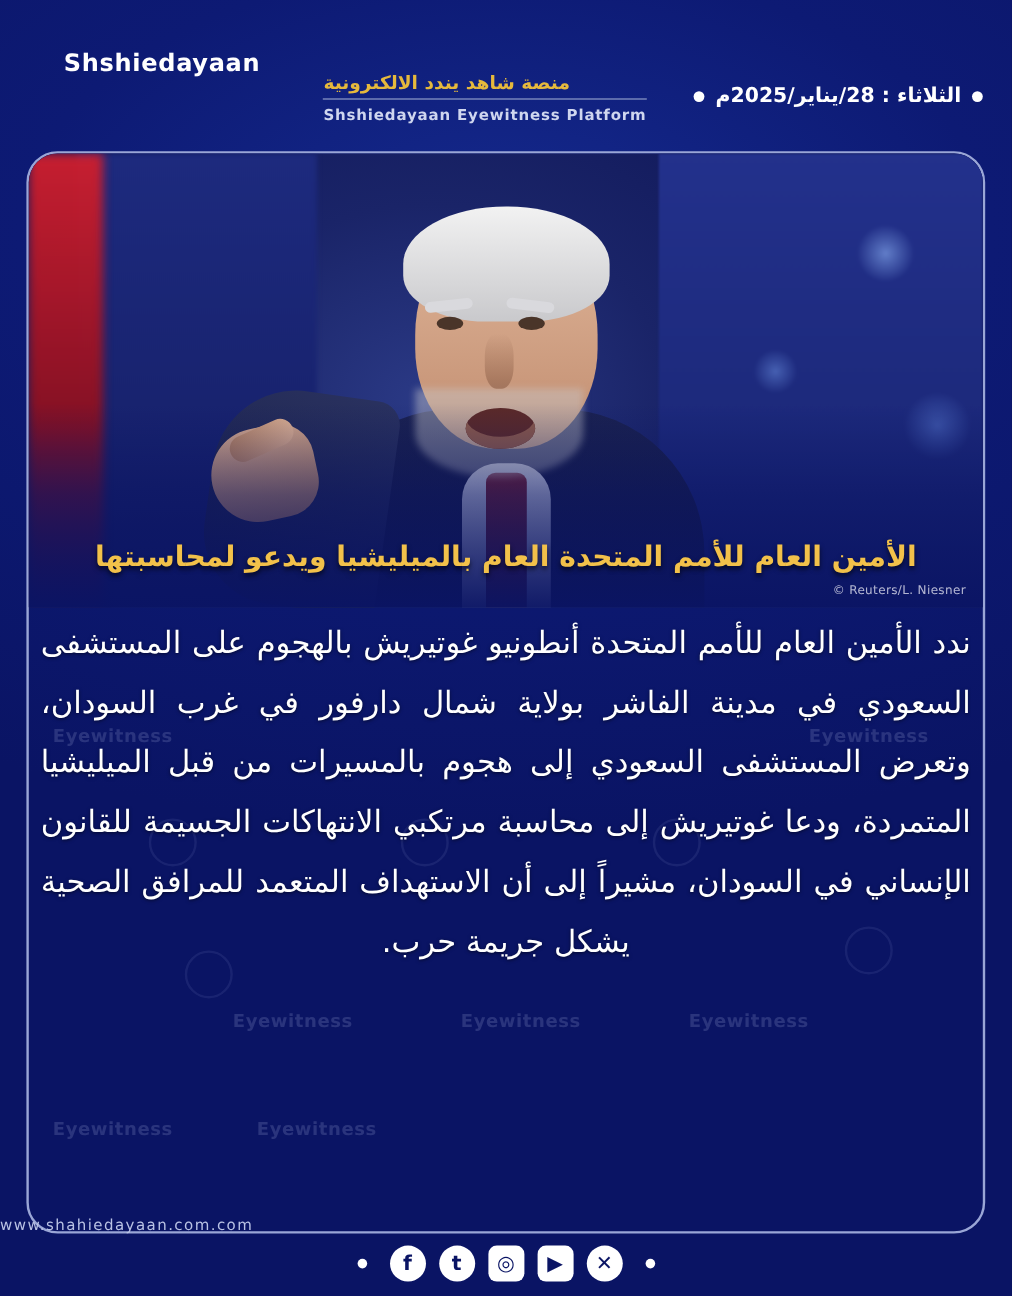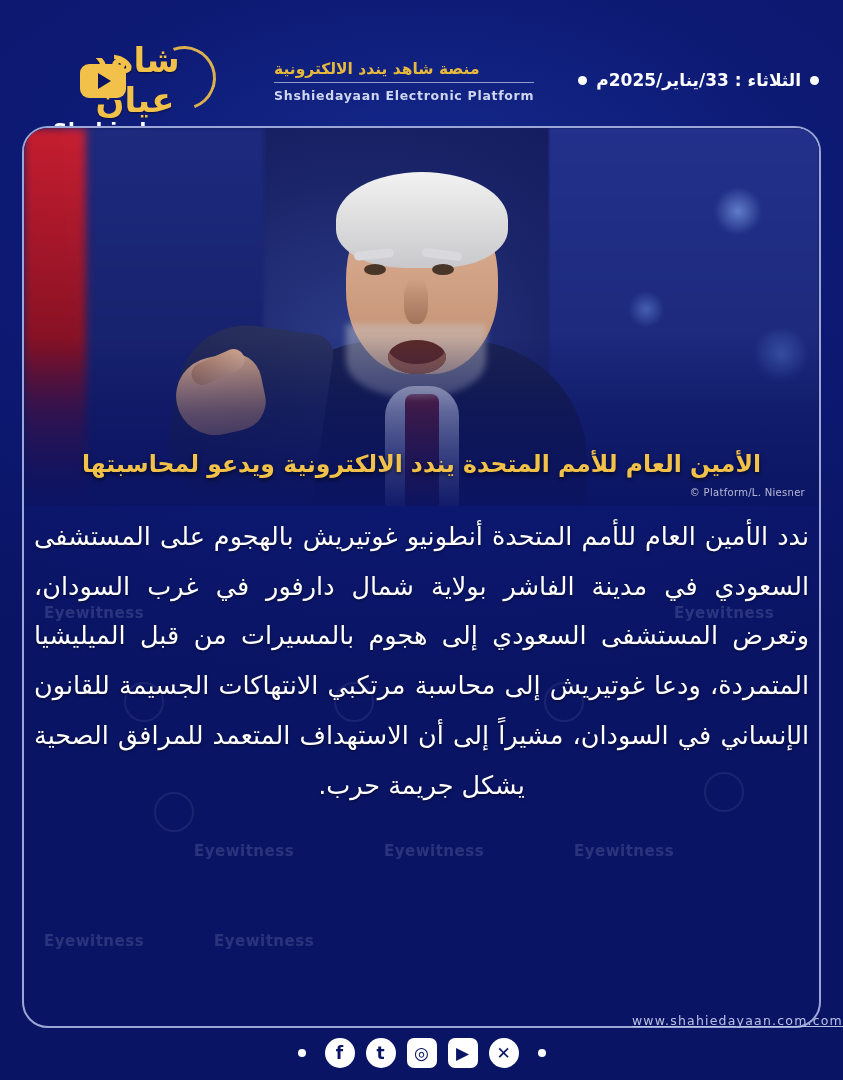--- a/index.html
+++ b/index.html
@@ -311,27 +311,26 @@
     line-height: 1.95;
     text-align: justify;
     text-align-last: center;
     letter-spacing: -.2px;
     text-shadow: 0 1px 3px rgba(0,0,0,.55);
   }
 
   
   .site-url {
     position: absolute;
-    left: 0; right: 0; bottom: 52px;
-    text-align: right;
+    left: 0; right: 16px; bottom: 52px;
+    text-align: left;
     color: #b9c2e4;
     font-size: 12.5px;
     letter-spacing: 1.2px;
     direction: ltr;
-    text-decoration: underline;
   }
   .social {
     position: absolute;
     left: 0; right: 0; bottom: 12px;
     display: flex;
     justify-content: center;
     align-items: center;
     gap: 11px;
     direction: ltr;
   }
@@ -353,36 +352,31 @@
   .sicon.circle { border-radius: 50%; }
 </style>
 </head>
 <body>
 
 <div class="card">
 
   <div class="header">
 
     <div class="brand">
-      <div class="brand-mark">
-        <div class="brand-ar">شاهد عيان</div>
-        <div class="brand-swirl"></div>
-        <div class="brand-play"></div>
-      </div>
       <div class="brand-name">Shshiedayaan</div>
     </div>
 
     <div class="header-texts">
       <div class="platform-ar">منصة شاهد يندد الالكترونية</div>
-      <div class="platform-en">Shshiedayaan Electronic Platform</div>
+      <div class="platform-en">Shshiedayaan Eyewitness Platform</div>
     </div>
 
     <div class="date-row">
       <span class="dot"></span>
-      <span class="date-text">الثلاثاء : 33/يناير/2025م</span>
+      <span class="date-text">الثلاثاء : 28/يناير/2025م</span>
       <span class="dot"></span>
     </div>
   </div>
 
   <div class="frame"></div>
 
   <div class="photo">
     <div class="photo-bg-left"></div>
     <div class="photo-bg-red"></div>
     <div class="photo-bg-blur"></div>
@@ -397,22 +391,22 @@
     <div class="fig-brow-l"></div>
     <div class="fig-brow-r"></div>
     <div class="fig-eye-l"></div>
     <div class="fig-eye-r"></div>
     <div class="fig-nose"></div>
     <div class="fig-mouth"></div>
     <div class="fig-hand"></div>
     <div class="fig-finger"></div>
 
     <div class="photo-fade"></div>
-    <div class="photo-credit">© Platform/L. Niesner</div>
-    <div class="headline">الأمين العام للأمم المتحدة يندد الالكترونية ويدعو لمحاسبتها</div>
+    <div class="photo-credit">© Reuters/L. Niesner</div>
+    <div class="headline">الأمين العام للأمم المتحدة العام بالميليشيا ويدعو لمحاسبتها</div>
   </div>
 
   <div class="body-wrap">
     <div class="watermarks">
       <span class="wm" style="left:10px;  top:92px;">Eyewitness</span>
       <span class="wm" style="left:160px; top:330px;">Eyewitness</span>
       <span class="wm" style="left:350px; top:330px;">Eyewitness</span>
       <span class="wm" style="left:540px; top:330px;">Eyewitness</span>
       <span class="wm" style="left:10px;  top:420px;">Eyewitness</span>
       <span class="wm" style="left:180px; top:420px;">Eyewitness</span>

